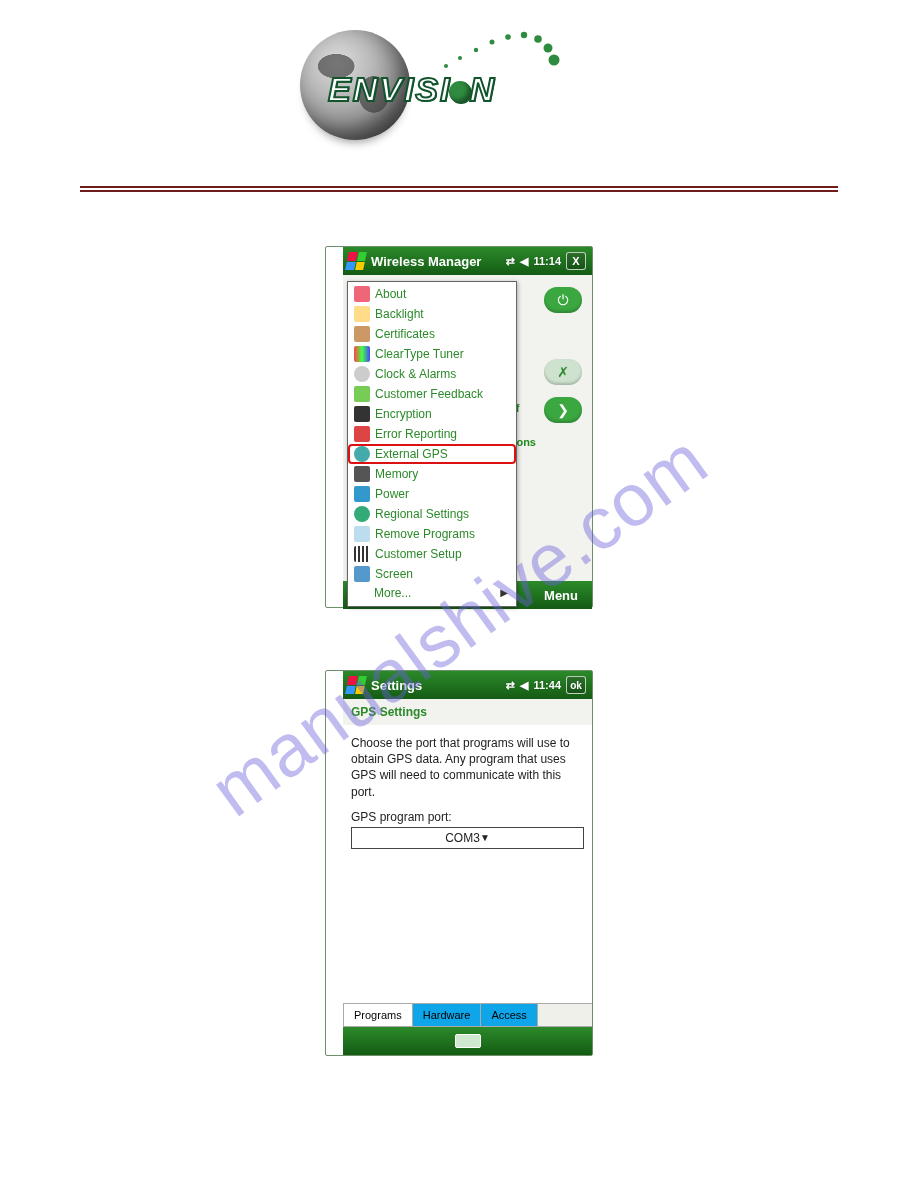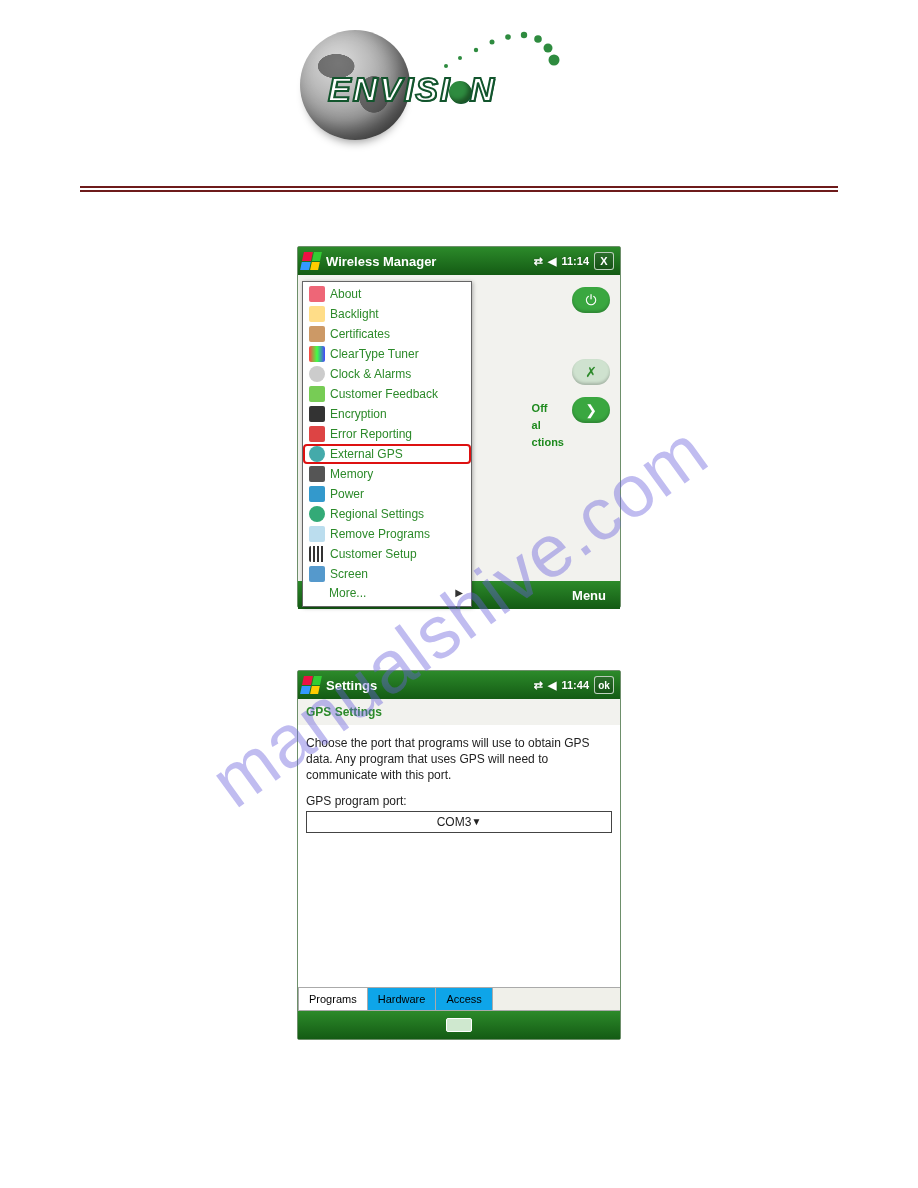--- a/index.html
+++ b/index.html
@@ -27,21 +27,21 @@
     font-style: italic; letter-spacing: 2px; color: #fff;
     -webkit-text-stroke: 2px #12552d;
     text-shadow: 1px 1px 0 #12552d;
   }
   .logo-dot { display:inline-block; width:22px; height:22px; background:#2e8b3f; border-radius:50%; vertical-align:middle; margin:0 -2px; box-shadow: inset -3px -3px 4px rgba(0,0,0,.4), 1px 1px 0 #12552d; }
   .logo-orbit { position:absolute; right:-6px; top:-8px; }
   .logo-orbit svg { display:block; }
   .hr { margin: 26px 40px 28px 40px; border-top: 2px solid #6d1b1b; border-bottom: 2px solid #6d1b1b; padding-top:2px; }
 
   
-  .device { width: 324px; margin: 0 auto; position: relative; border:1px solid #6d8f6a; border-radius:2px; background:#fff; }
+  .device { width: 268px; margin: 0 auto; position: relative; border:1px solid #6d8f6a; border-radius:2px; background:#fff;padding-left:17px; }
   .titlebar { height:28px; background: linear-gradient(#2c8a2a, #145b14); display:flex; align-items:center; color:#fff; font-size:13px; font-weight:bold; padding:0 4px; }
   .winflag { width:18px; height:18px; margin-right:6px; display:grid; grid-template: 1fr 1fr / 1fr 1fr; gap:1px; transform: skewX(-12deg); }
   .winflag span:nth-child(1){background:#e14;} .winflag span:nth-child(2){background:#3c3;} .winflag span:nth-child(3){background:#39f;} .winflag span:nth-child(4){background:#fc0;}
   .titlebar .tb-title{ flex:1; }
   .icon-set{ display:flex; align-items:center; gap:5px; font-size:11px; padding-right:2px;}
   .tb-btn{ width:20px; height:18px; border:1px solid rgba(255,255,255,.7); border-radius:3px; display:flex; align-items:center;justify-content:center; font-size:11px; font-weight:bold; background:linear-gradient(#2c6e2c,#165216); }
   .ok-btn{ font-size:10px; }
   .statusicons span{ text-shadow:0 0 2px rgba(0,0,0,.3); }
 
   .body-area{ position:relative; min-height:330px; background:#f2f2ee; }

